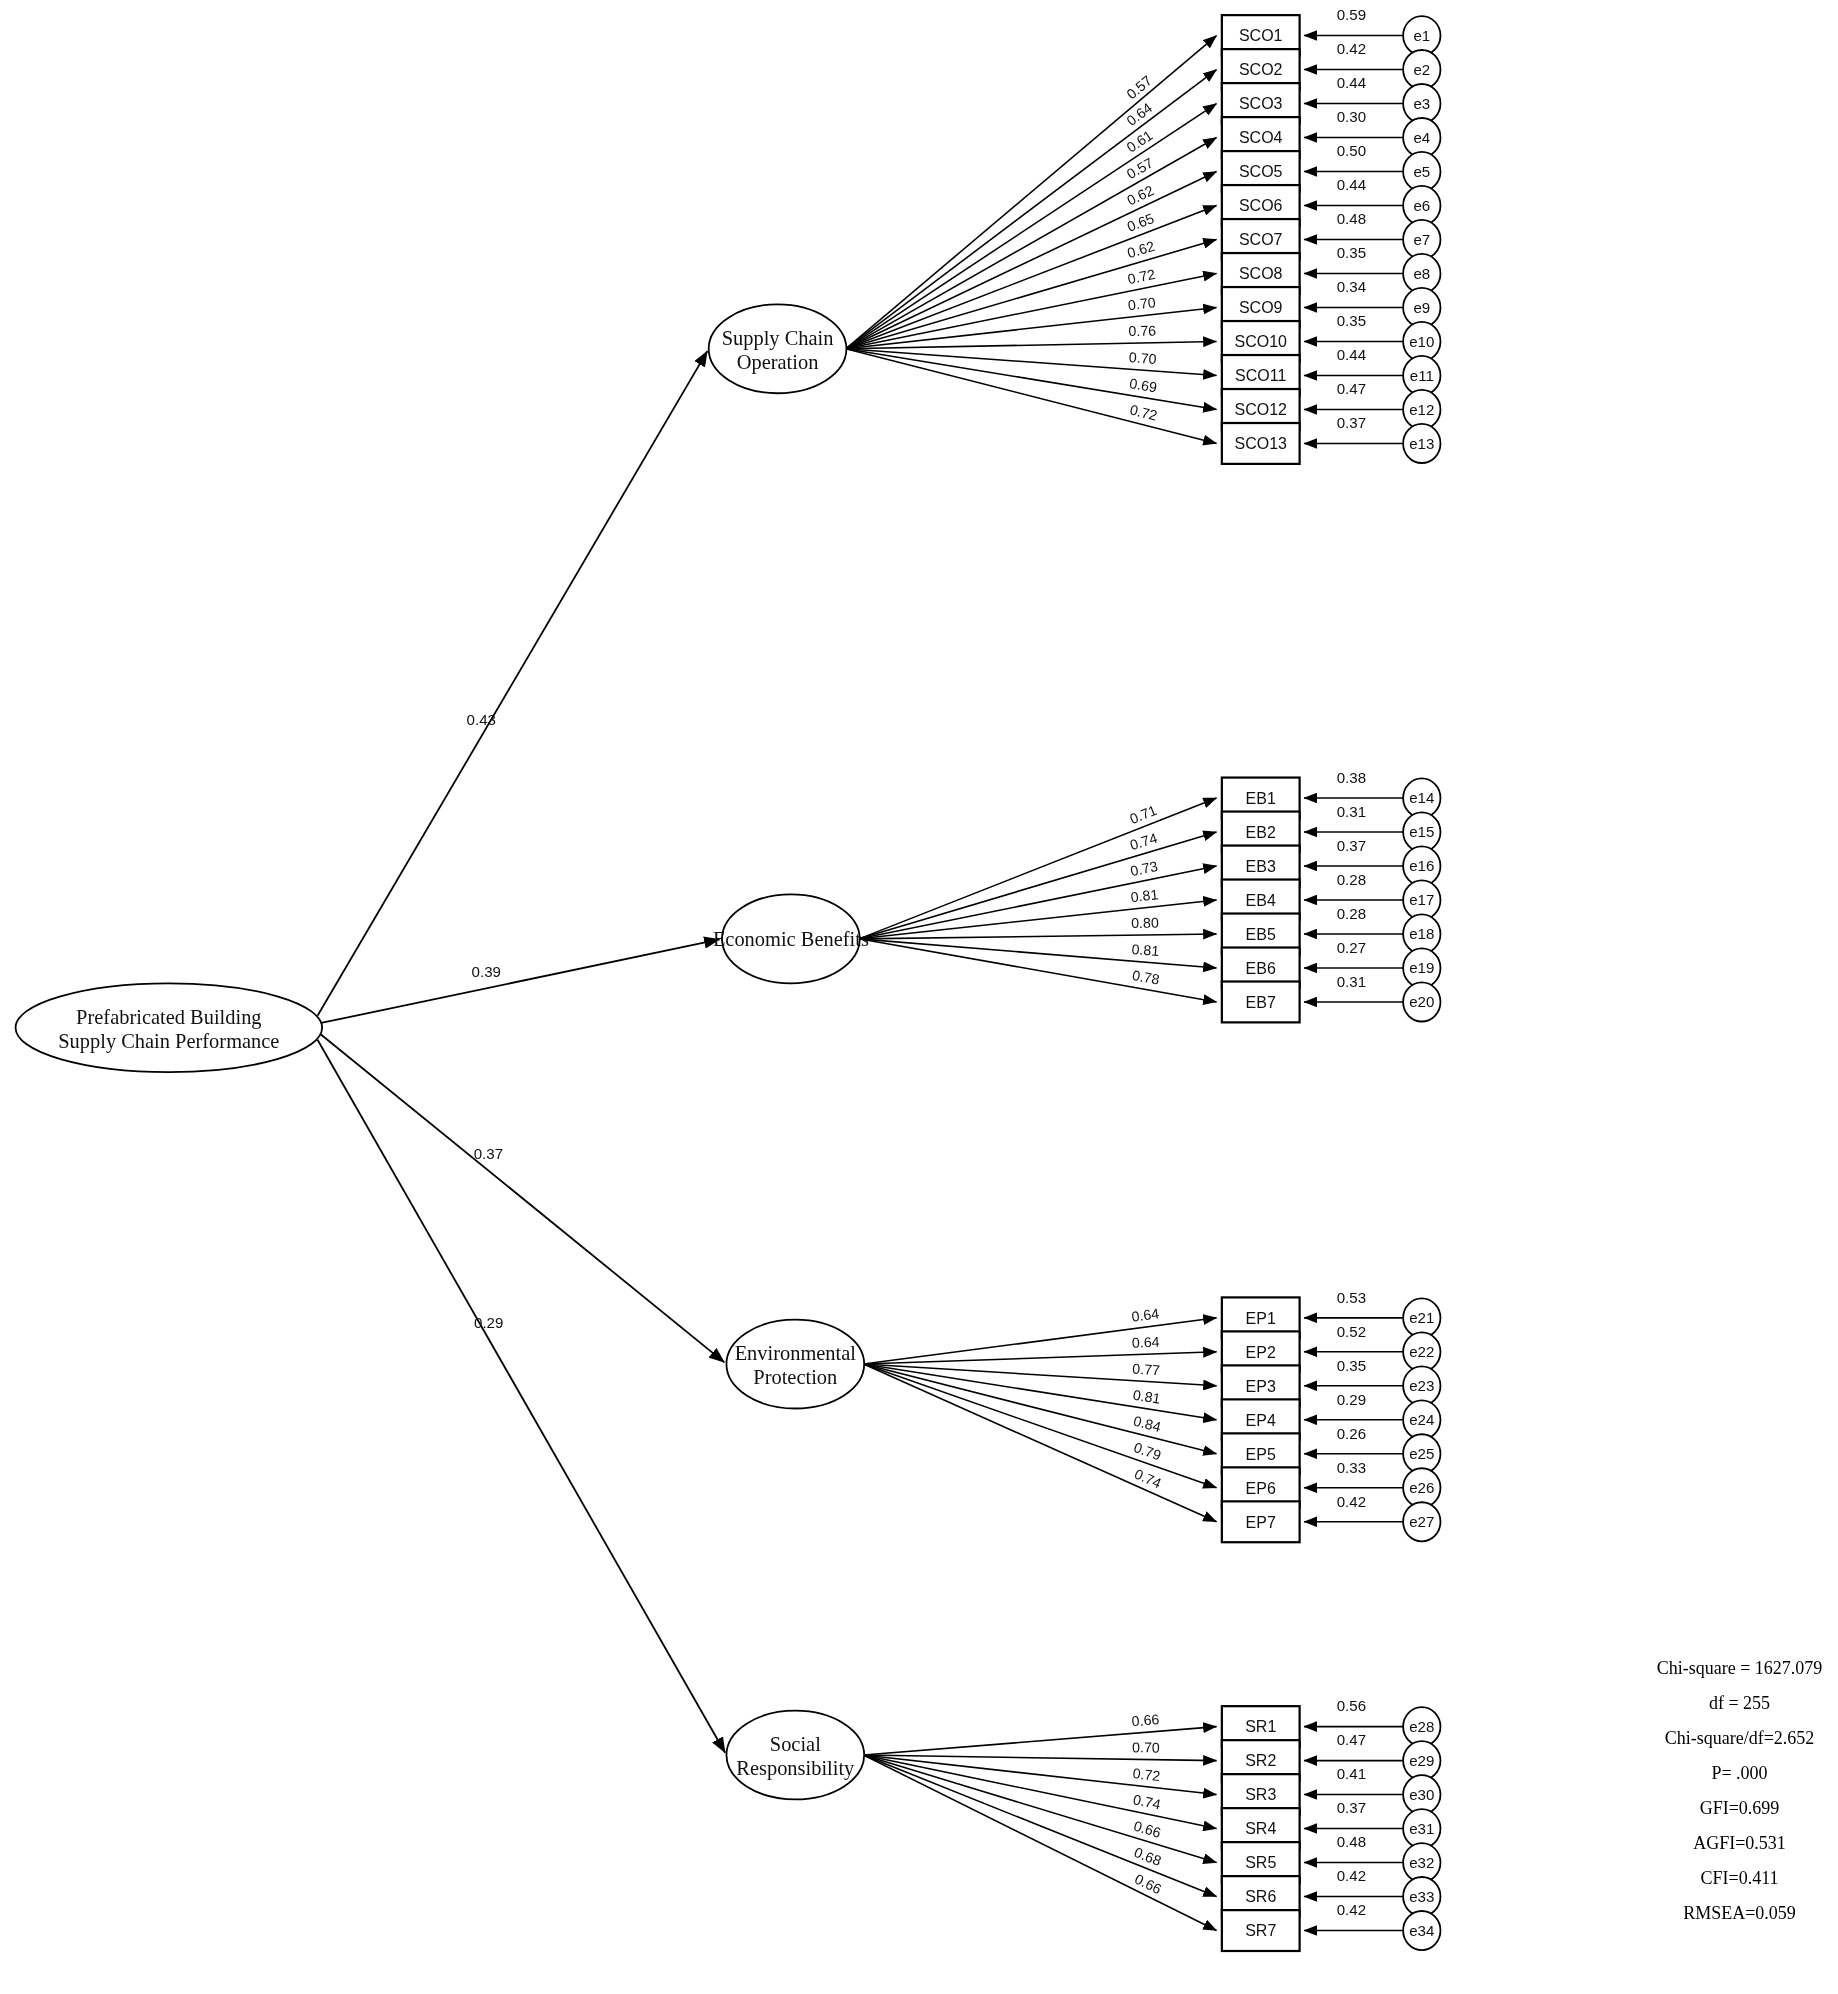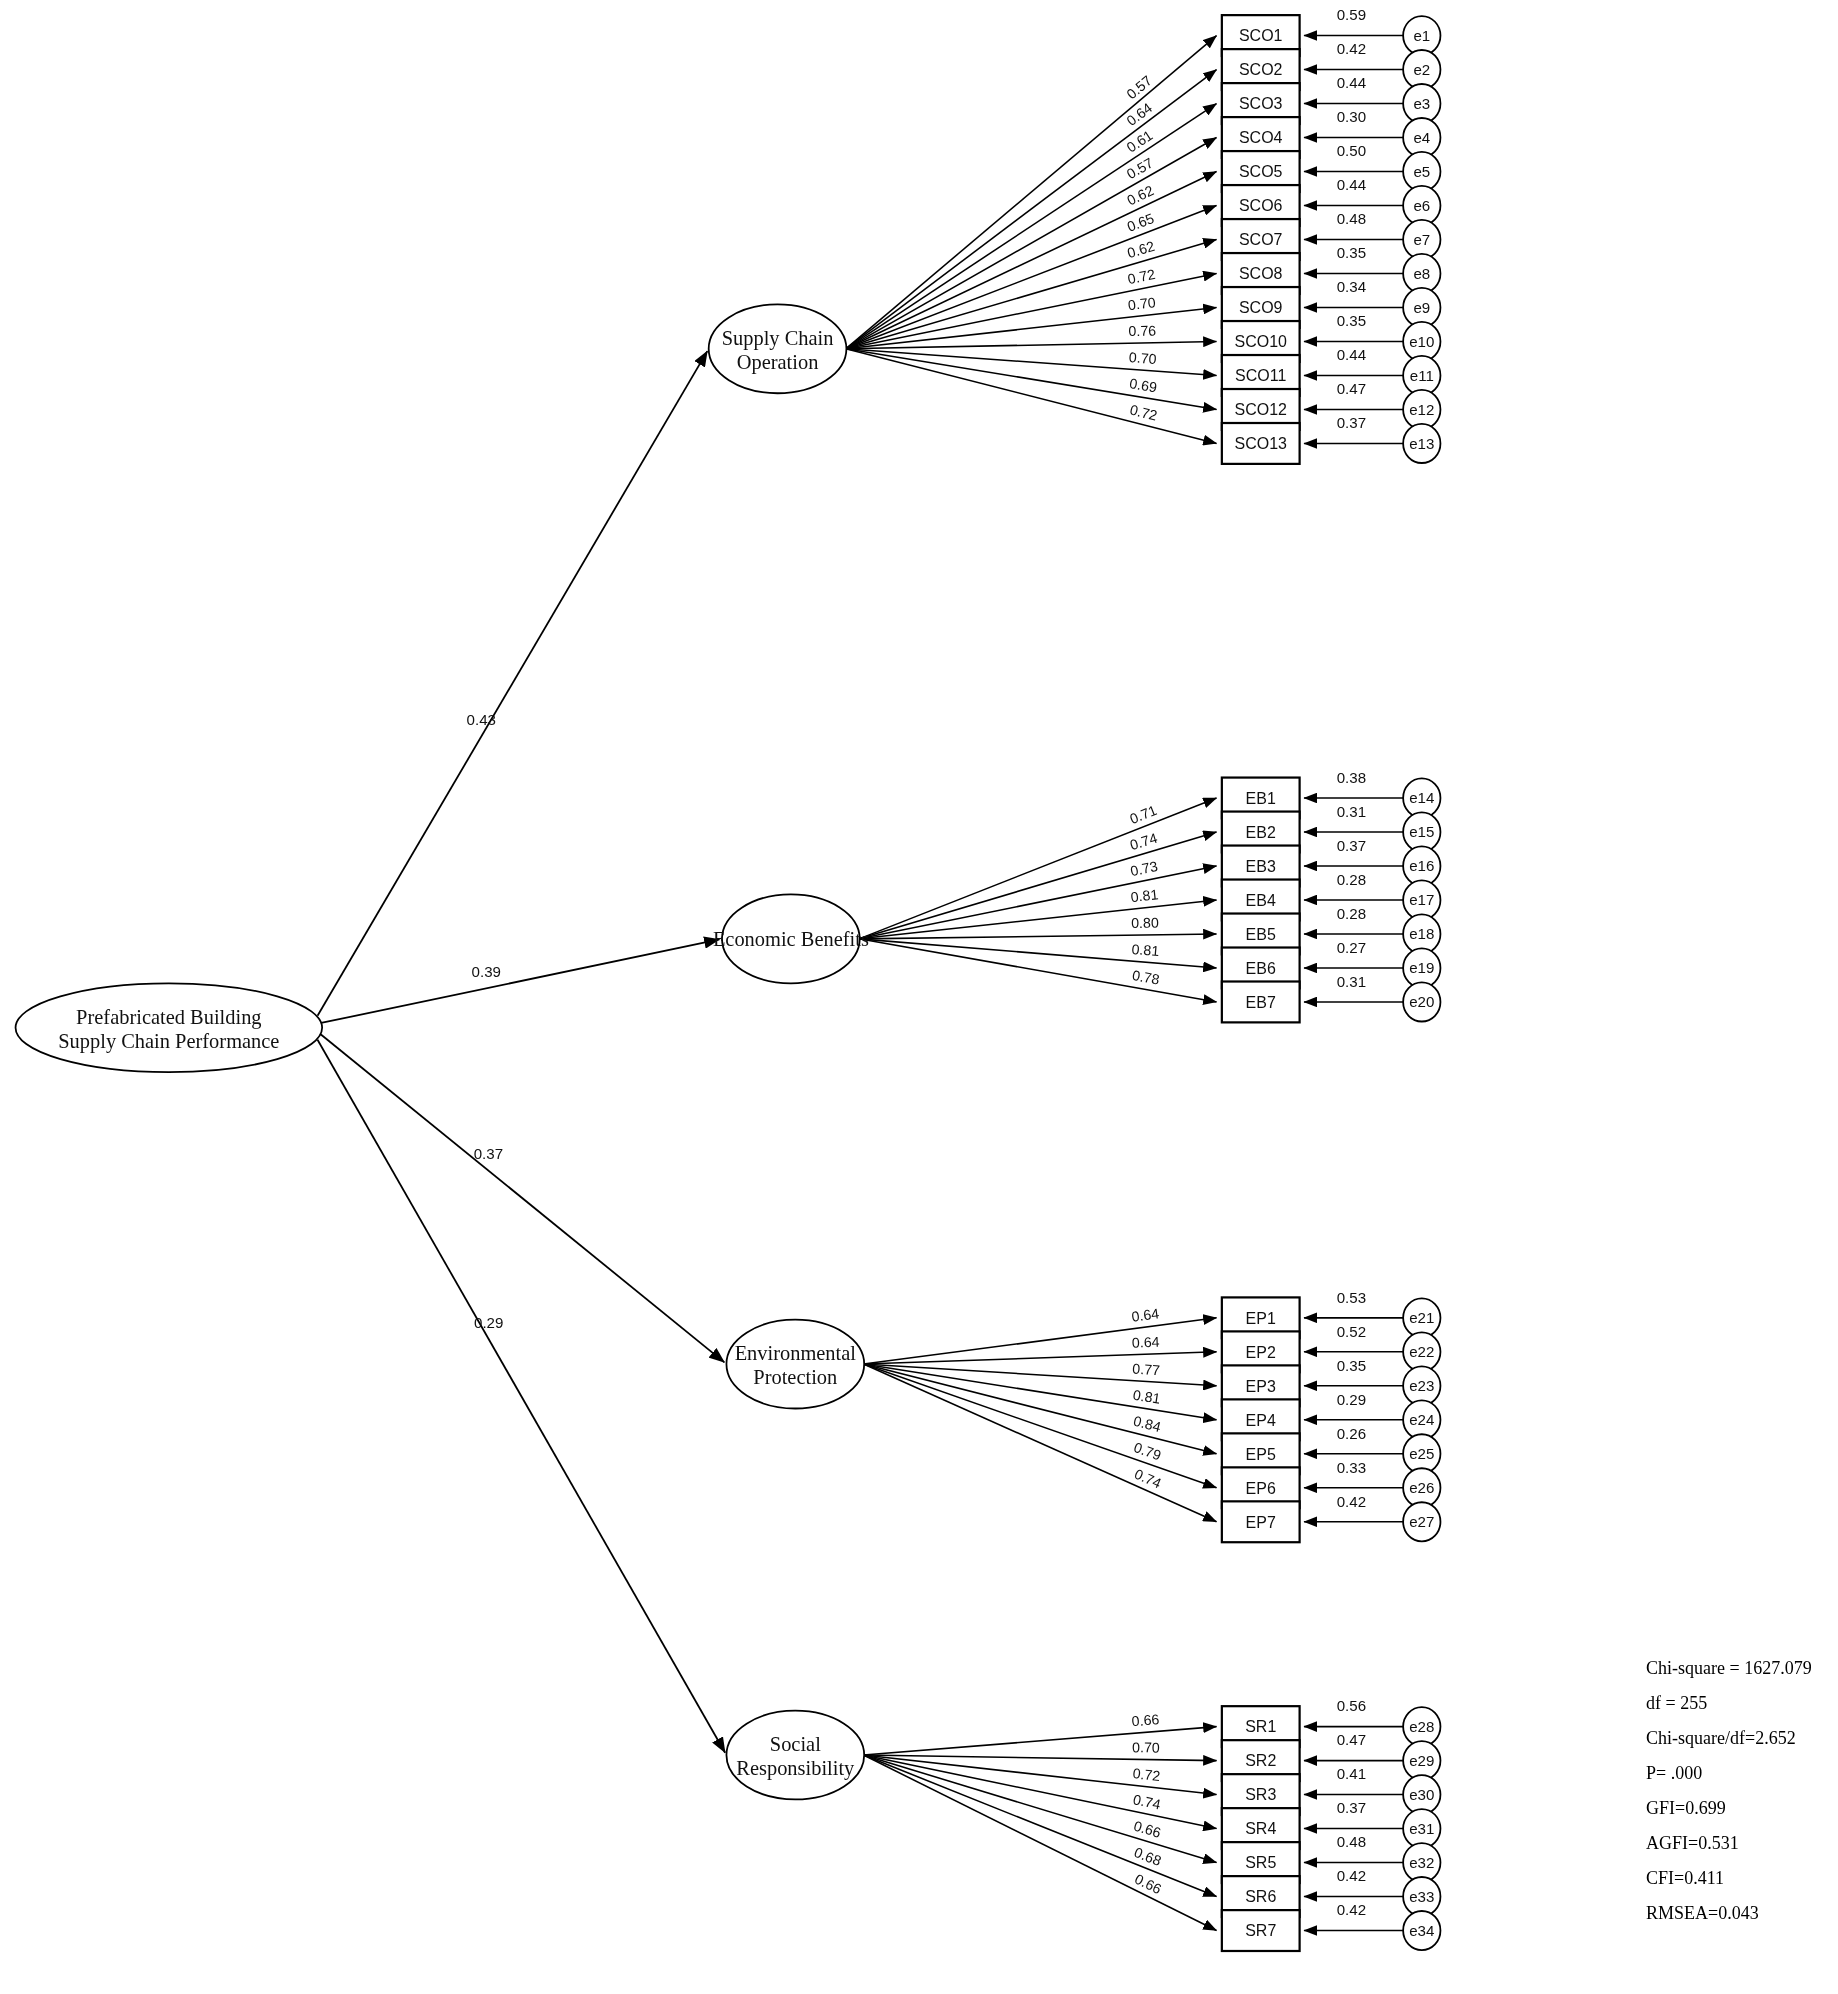--- a/index.html
+++ b/index.html
@@ -14,21 +14,21 @@
   .edge{stroke:#000000;fill:none;stroke-width:4;}
   .edge-thin{stroke:#000000;fill:none;stroke-width:3.5;}
   .lbl-ind{font-family:"Liberation Sans", sans-serif;font-size:36px;fill:#111;}
   .lbl-err{font-family:"Liberation Sans", sans-serif;font-size:34px;fill:#111;}
   .lbl-latent{font-family:"Liberation Serif", serif;font-size:46px;fill:#111;}
   .lbl-root{font-family:"Liberation Serif", serif;font-size:46px;fill:#111;}
   .coef{font-family:"Liberation Sans", sans-serif;font-size:32px;fill:#111;}
   .coef-err{font-family:"Liberation Sans", sans-serif;font-size:34px;fill:#111;}
   .coef-path{font-family:"Liberation Sans", sans-serif;font-size:34px;fill:#111;}
   #fitpanel{position:absolute;left:1646px;top:1659px;width:187px;}
-  #fitpanel .fit-row{font-family:"Liberation Serif", serif;font-size:18px;color:#000;line-height:1.0;margin-bottom:17px;white-space:nowrap;}
+  #fitpanel .fit-row{font-family:"Liberation Serif", serif;font-size:18px;color:#000;line-height:1.0;margin-bottom:17px;white-space:nowrap;text-align:center;}
 </style>
 </head>
 <body>
 
 <div id="stage">
 
   <svg id="diagram" viewBox="0 0 4139 4490">
     <defs>
       <marker id="arw" markerWidth="9" markerHeight="7" refX="8.6" refY="3.5" orient="auto" markerUnits="strokeWidth">
         <path d="M0,0 L9,3.5 L0,7 z" fill="#000"></path>
@@ -337,17 +337,17 @@
   </svg>
 
   <div id="fitpanel">
       <div class="fit-row">Chi-square = 1627.079</div>
       <div class="fit-row">df = 255</div>
       <div class="fit-row">Chi-square/df=2.652</div>
       <div class="fit-row">P= .000</div>
       <div class="fit-row">GFI=0.699</div>
       <div class="fit-row">AGFI=0.531</div>
       <div class="fit-row">CFI=0.411</div>
-      <div class="fit-row">RMSEA=0.043</div>
+      <div class="fit-row">RMSEA=0.059</div>
     </div>
 
 </div>
 
 
 </body></html>

